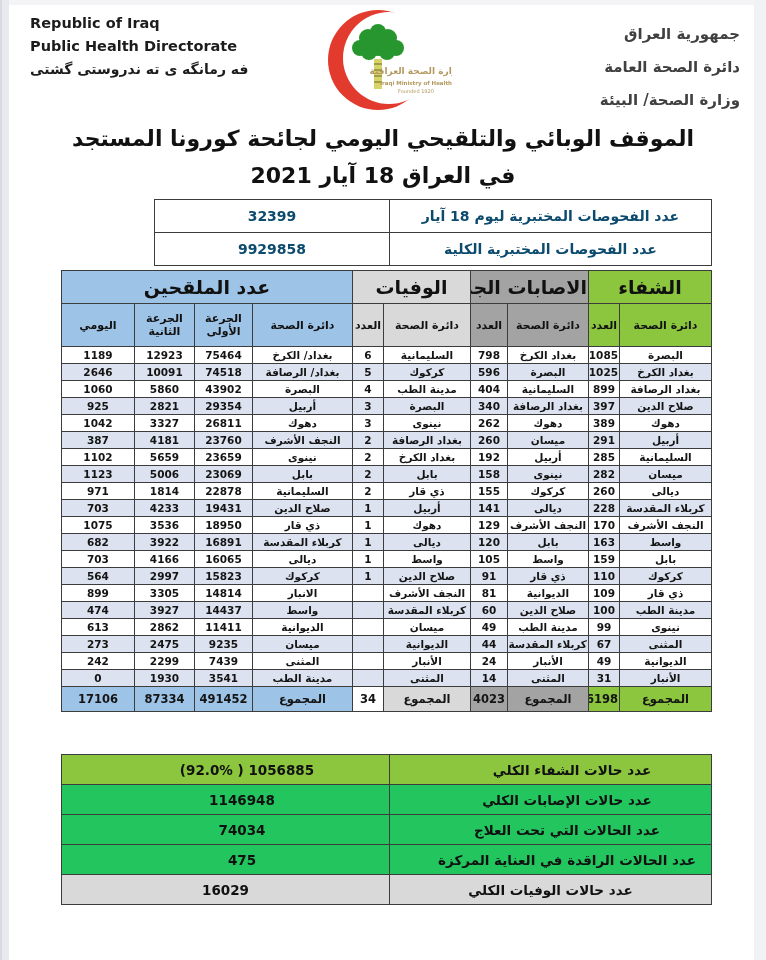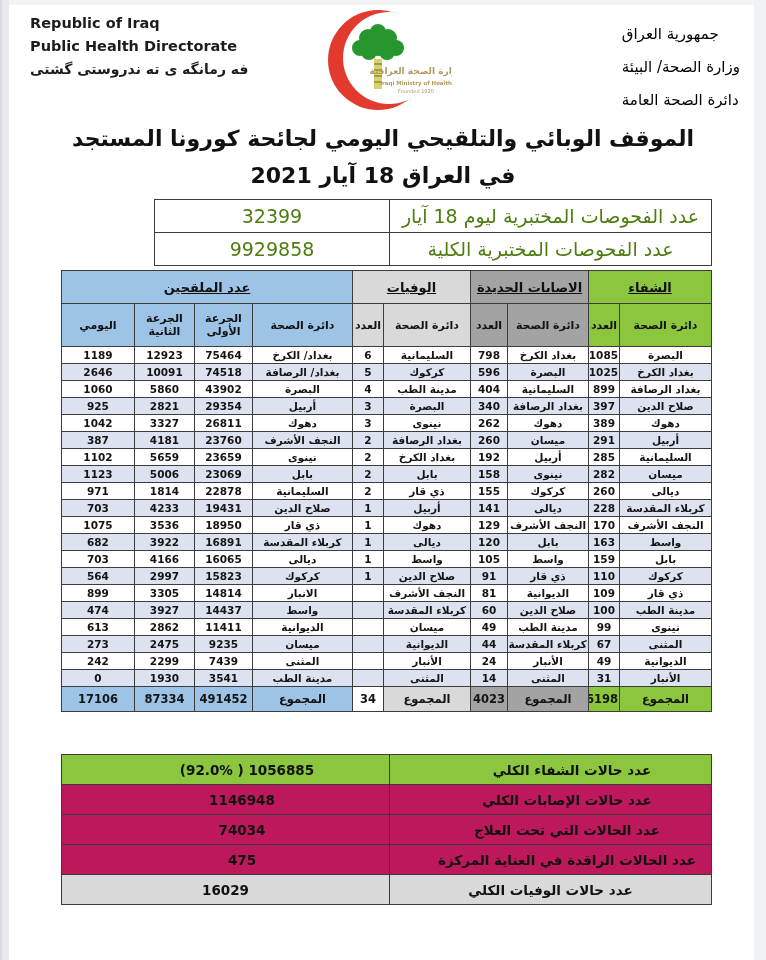--- a/index.html
+++ b/index.html
@@ -6,52 +6,52 @@
   body{background:#ffffff;font-family:"DejaVu Sans",sans-serif;}
   .page{position:relative;width:766px;height:960px;background:#ffffff;overflow:hidden;direction:rtl;}
   
   .edge-top{position:absolute;top:0;left:0;width:766px;height:5px;background:#f4f4f7;}
   .edge-left{position:absolute;top:0;left:0;width:7px;height:960px;background:#e9eaf0;border-left:2px solid #d8d9e1;}
   .edge-right{position:absolute;top:0;right:0;width:12px;height:960px;background:#f1f2f6;}
 
   
   .hdr-en{position:absolute;top:12px;left:30px;width:240px;text-align:left;font-weight:bold;color:#1c1c1c;font-size:14.5px;line-height:23px;}
   .hdr-en .ku{font-size:14px;}
-  .hdr-ar{position:absolute;top:18px;right:26px;text-align:left;font-weight:normal;color:#000000;font-size:15px;line-height:33px;}
+  .hdr-ar{position:absolute;top:18px;right:26px;text-align:right;font-weight:bold;color:#404040;font-size:15px;line-height:33px;}
   .logo{position:absolute;top:2px;left:316px;width:136px;height:120px;}
 
   
   .title{position:absolute;top:120px;right:0;width:100%;text-align:center;font-weight:bold;color:#111;font-size:22px;line-height:37px;}
 
   
   table{border-collapse:collapse;table-layout:fixed;}
   td,th{border:1px solid #3c3c3c;text-align:center;vertical-align:middle;overflow:hidden;white-space:nowrap;}
 
   
   .tests{position:absolute;top:199px;right:54px;width:557px;}
-  .tests td{height:30px;font-size:19px;font-weight:normal;color:#4d7c0f;}
+  .tests td{height:30px;font-size:14px;font-weight:bold;color:#0c4a6e;}
 
   
   .main{position:absolute;top:270px;right:54px;width:650px;}
   .main th{font-weight:bold;color:#111;}
-  .main thead tr.grp th{height:30px;font-size:13px;text-decoration:underline;}
+  .main thead tr.grp th{height:30px;font-size:19px;}
   .main thead tr.sub th{height:40px;font-size:11px;white-space:normal;line-height:13px;}
   .main tbody td{height:16px;line-height:16px;font-size:10.5px;font-weight:bold;color:#141414;padding:0 1px;}
   .main tr.band td{background:#dce2ef;}
   .main tr.total td{height:24px;line-height:24px;font-size:11.5px;font-weight:bold;}
   .c-rec{background:#8bc63e;margin-left:28px;}
   .c-inf{background:#a3a3a3;}
   .c-dth{background:#d9d9d9;}
   .c-vac{background:#9dc3e6;}
 
   
   .summary{position:absolute;top:754px;right:54px;width:650px;}
   .summary td{height:27px;font-size:13.5px;font-weight:bold;color:#111;}
   .summary tr.green td{background:#8bc63e;padding-left:44px;}
-  .summary tr.pink td{background:#be185d;padding-left:34px;}
+  .summary tr.pink td{background:#22c55e;padding-left:34px;}
   .summary tr.gray td{background:#d9d9d9;}
   .ltr{direction:ltr;unicode-bidi:isolate;}
 </style>
 </head>
 <body>
 
 <div class="page">
   <div class="edge-top"></div>
   <div class="edge-left"></div>
   <div class="edge-right"></div>
@@ -82,22 +82,22 @@
         <line x1="58" y1="80" x2="66" y2="80" stroke="#8f8d3a" stroke-width="1.5"></line>
       </g>
       <text x="100" y="72" font-size="9" font-weight="bold" fill="#b3995e" text-anchor="middle">وزارة الصحة العراقية</text>
       <text x="100" y="83" font-size="5.5" font-weight="bold" fill="#b3995e" text-anchor="middle">Iraqi Ministry of Health</text>
       <text x="100" y="91" font-size="5" fill="#b3995e" text-anchor="middle">Founded 1920</text>
     </svg>
   </div>
 
   <div class="hdr-ar">
     <div>جمهورية العراق</div>
+    <div>دائرة الصحة العامة</div>
     <div>وزارة الصحة/ البيئة</div>
-    <div>دائرة الصحة العامة</div>
   </div>
 
   <div class="title">
     <div>الموقف الوبائي والتلقيحي اليومي لجائحة كورونا المستجد</div>
     <div>في العراق 18  آيار  2021</div>
   </div>
 
   <table class="tests">
     <colgroup>
         <col style="width:322px">

